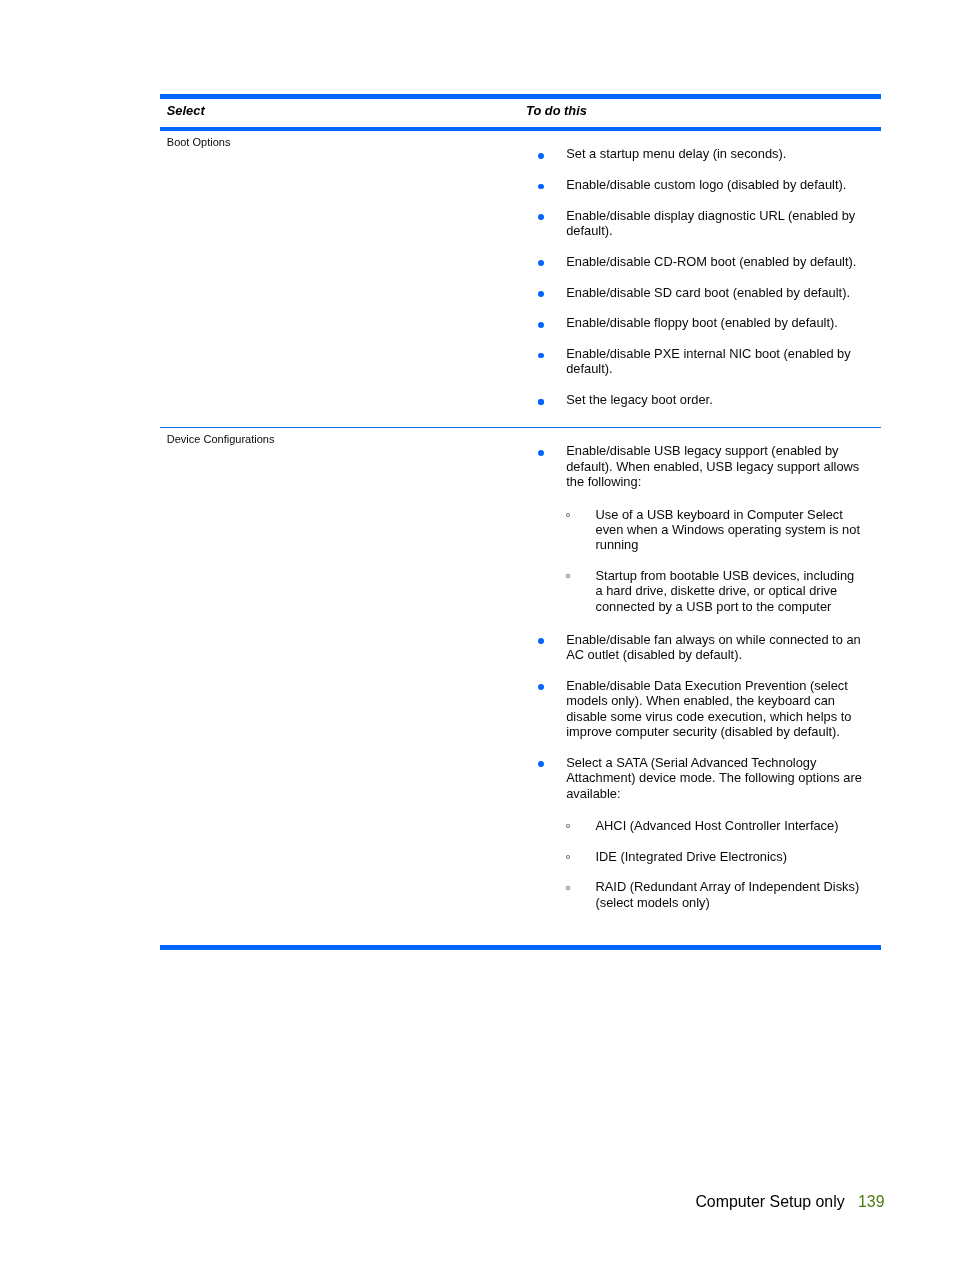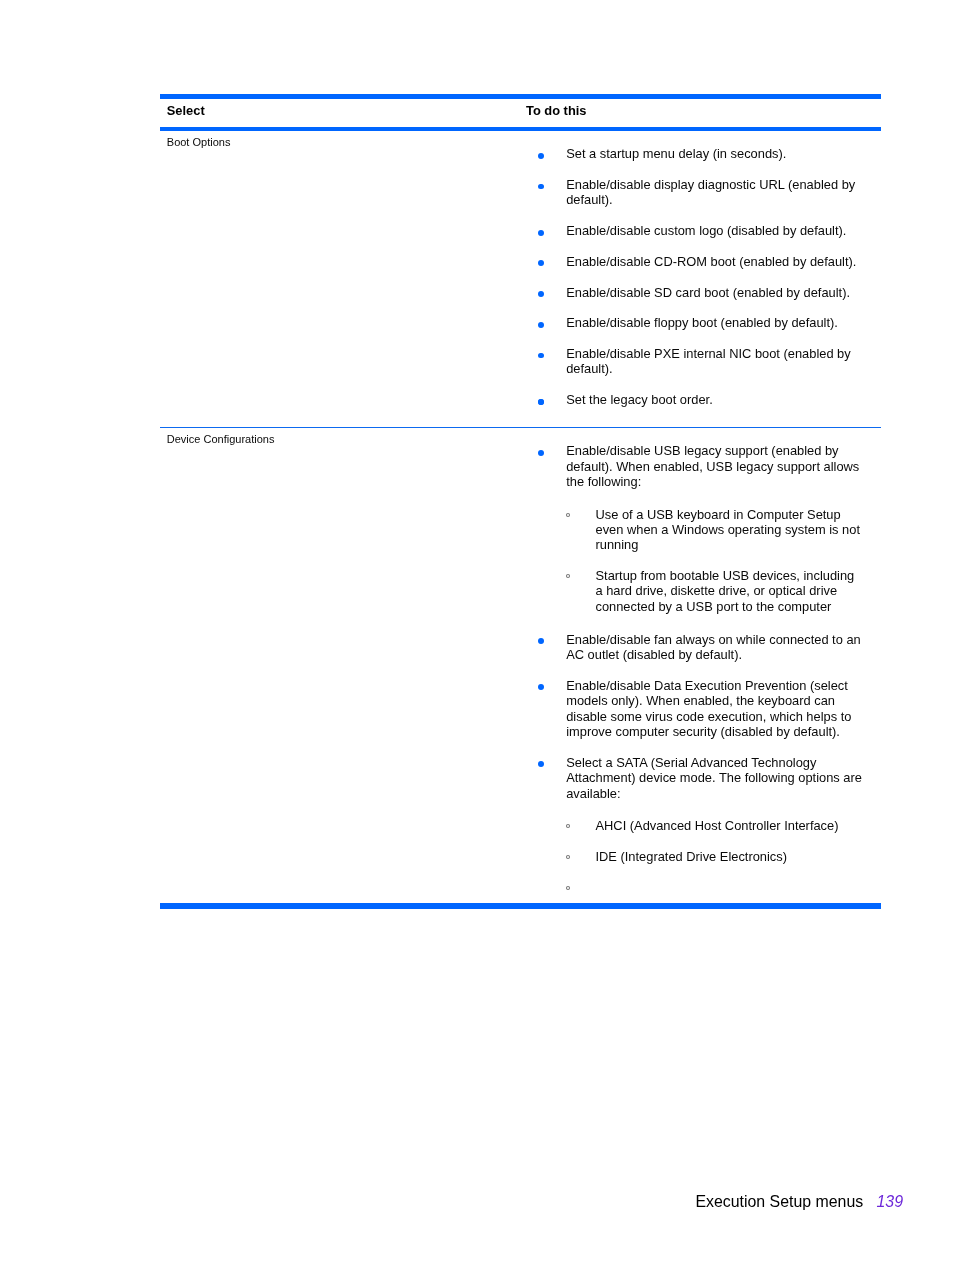--- a/index.html
+++ b/index.html
@@ -13,21 +13,21 @@
   .page { position: relative; width: 954px; height: 1270px; overflow:hidden; }
 
   .doc-table { position:absolute; left:160px; top:93.6px; width:721px; }
 
   .rule { background:#0066ff; width:100%; }
   .rule-top    { height:5.5px; }
   .rule-header { height:3.6px; }
   .rule-bottom { height:5.9px; }
 
   .hdr-row { display:flex; }
-  .hdr-cell { font-size:12.87px; line-height:15.4px; font-weight:bold; color:#000; }
+  .hdr-cell { font-size:12.87px; line-height:15.4px; font-weight:bold; color:#000;font-style:italic; }
   .col-a { width:366px; box-sizing:border-box; padding-left:6.8px; }
   .col-b { width:355px; box-sizing:border-box; }
 
   .hdr-row .col-a, .hdr-row .col-b { padding-top:4.1px; padding-bottom:8.6px; }
 
   .body-row { display:flex; align-items:flex-start; }
   .body-row + .body-row { border-top:1.4px solid #0d6af0; }
   .body-row + .body-row > .sel-cell, .body-row + .body-row > .todo-cell { padding-top:4.4px; }
   .body-row.last > .todo-cell { padding-bottom:23.3px; }
 
@@ -42,21 +42,21 @@
   ul.lvl1 > li.after-sub { margin-top:17.6px; }
   ul.lvl1 > li > .bullet { position:absolute; left:1.2px; top:6.5px; width:5.9px; height:5.9px; border-radius:50%; background:#0066ff; }
 
   ul.lvl2 { margin:17.2px 0 0 0; padding:0; list-style:none; }
   ul.lvl2 > li { position:relative; padding-left:29.3px; }
   ul.lvl2 > li + li { margin-top:15.2px; }
   ul.lvl2 > li > .bullet2 { position:absolute; left:-0.4px; top:6.2px; width:2.5px; height:2.0px; border-radius:50%; border:0.7px solid #787878; box-sizing:content-box; }
 
   .footer { position:absolute; left:695.4px; top:1191.5px; font-size:15.9px; line-height:19px; white-space:nowrap; }
   .footer .ft { color:#000; }
-  .footer .fn { color:#6d28d9; margin-left:13.3px;font-style:italic; }
+  .footer .fn { color:#4d7c0f; margin-left:13.3px; }
 </style>
 </head>
 <body>
 
 <div class="page">
 
   <div class="doc-table">
     <div class="rule rule-top"></div>
 
     <div class="hdr-row">
@@ -71,25 +71,25 @@
           <div class="sel-txt">Boot Options</div>
         </div>
   <div class="todo-cell">
     <ul class="lvl1">
       <li>
         <span class="bullet"></span>
         <span class="itxt">Set a startup menu delay (in seconds).</span>
       </li>
       <li>
         <span class="bullet"></span>
-        <span class="itxt">Enable/disable display diagnostic URL (enabled by default).</span>
+        <span class="itxt">Enable/disable custom logo (disabled by default).</span>
       </li>
       <li>
         <span class="bullet"></span>
-        <span class="itxt">Enable/disable custom logo (disabled by default).</span>
+        <span class="itxt">Enable/disable display diagnostic URL (enabled by default).</span>
       </li>
       <li>
         <span class="bullet"></span>
         <span class="itxt">Enable/disable CD-ROM boot (enabled by default).</span>
       </li>
       <li>
         <span class="bullet"></span>
         <span class="itxt">Enable/disable SD card boot (enabled by default).</span>
       </li>
       <li>
@@ -113,43 +113,43 @@
 <div class="body-row last">
   <div class="sel-cell">
           <div class="sel-txt">Device Configurations</div>
         </div>
   <div class="todo-cell">
     <ul class="lvl1">
       <li>
         <span class="bullet"></span>
         <span class="itxt">Enable/disable USB legacy support (enabled by default). When enabled, USB legacy support allows the following:</span>
         <ul class="lvl2">
-          <li><span class="bullet2"></span><span>Use of a USB keyboard in Computer Setup even when a Windows operating system is not running</span></li>
+          <li><span class="bullet2"></span><span>Use of a USB keyboard in Computer Select even when a Windows operating system is not running</span></li>
           <li><span class="bullet2"></span><span>Startup from bootable USB devices, including a hard drive, diskette drive, or optical drive connected by a USB port to the computer</span></li>
         </ul>
       </li>
       <li class="after-sub">
         <span class="bullet"></span>
         <span class="itxt">Enable/disable fan always on while connected to an AC outlet (disabled by default).</span>
       </li>
       <li>
         <span class="bullet"></span>
         <span class="itxt">Enable/disable Data Execution Prevention (select models only). When enabled, the keyboard can disable some virus code execution, which helps to improve computer security (disabled by default).</span>
       </li>
       <li>
         <span class="bullet"></span>
         <span class="itxt">Select a SATA (Serial Advanced Technology Attachment) device mode. The following options are available:</span>
         <ul class="lvl2">
           <li><span class="bullet2"></span><span>AHCI (Advanced Host Controller Interface)</span></li>
           <li><span class="bullet2"></span><span>IDE (Integrated Drive Electronics)</span></li>
-          <li><span class="bullet2"></span></li>
+          <li><span class="bullet2"></span><span>RAID (Redundant Array of Independent Disks) (select models only)</span></li>
         </ul>
       </li>
     </ul>
   </div>
 </div>
 
     <div class="rule rule-bottom"></div>
   </div>
 
-  <div class="footer"><span class="ft">Execution Setup menus</span><span class="fn">139</span></div>
+  <div class="footer"><span class="ft">Computer Setup only</span><span class="fn">139</span></div>
 
 </div>
 
 </body></html>

